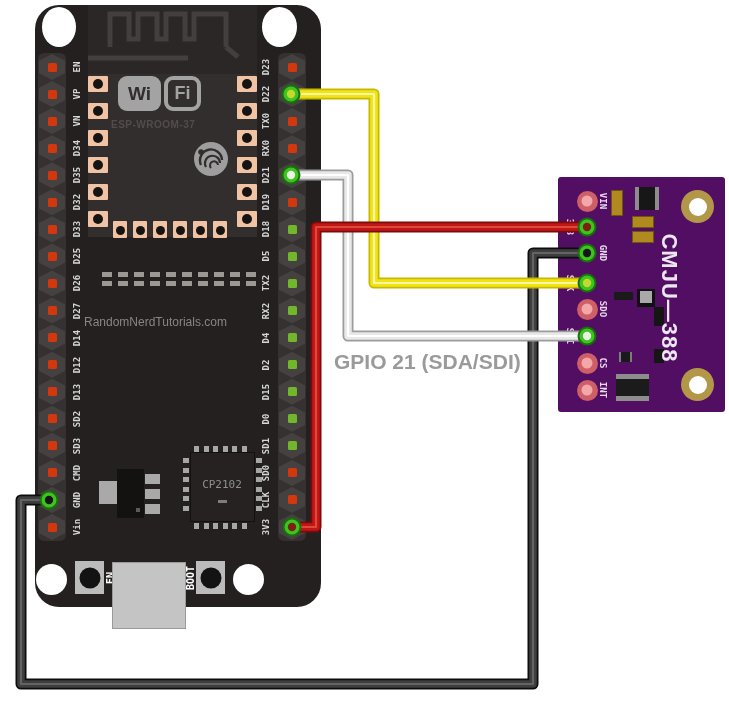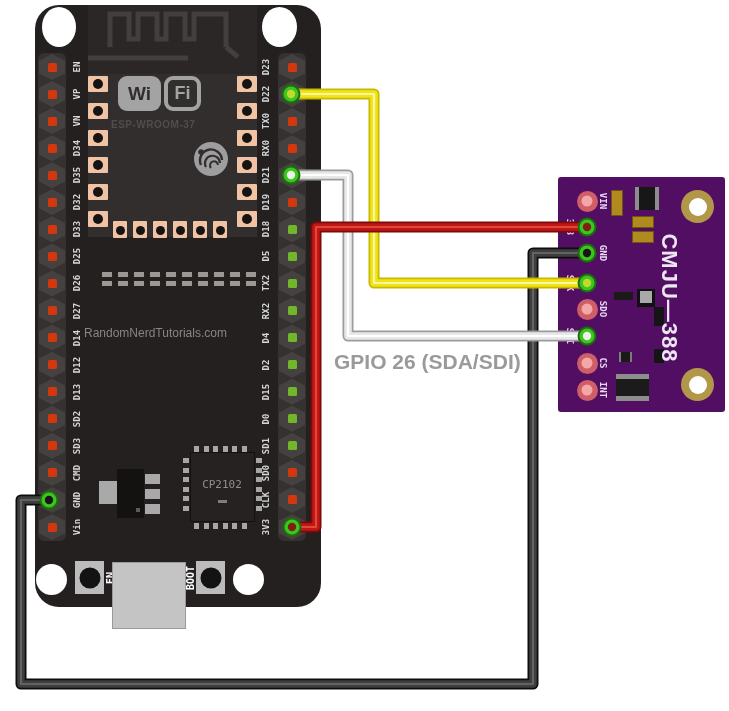--- a/index.html
+++ b/index.html
@@ -9,21 +9,21 @@
   .esp-board{position:absolute;left:35px;top:5px;width:286px;height:602px;background:#242020;border-radius:24px;}
   .hole{position:absolute;background:#ffffff;border-radius:50%;}
   .antenna-panel{position:absolute;left:88px;top:5px;width:169px;height:69px;background:#2b2727;}
   .module{position:absolute;left:88px;top:74px;width:169px;height:163px;background:#322e2e;}
   .wifi-logo{position:absolute;left:118px;top:76px;display:flex;align-items:center;}
   .wifi-left{width:43px;height:35px;background:#a3a3a3;border-radius:9px;display:flex;align-items:center;justify-content:center;
              font-weight:800;font-size:19px;color:#322e2e;}
   .wifi-right{width:37px;height:35px;border:4px solid #a3a3a3;border-radius:9px;box-sizing:border-box;margin-left:3px;
               display:flex;align-items:center;justify-content:center;font-weight:800;font-size:18px;color:#a3a3a3;}
   .module-label{position:absolute;left:111px;top:119px;font-size:10px;letter-spacing:.5px;color:#524d4a;font-weight:bold;}
-  .brand{position:absolute;left:84px;top:326px;font-size:12px;color:#8a8580;}
+  .brand{position:absolute;left:84px;top:315px;font-size:12px;color:#8a8580;}
   .pin-strip{position:absolute;width:28px;background:#353131;border-radius:6px;}
   .pin-hex{position:absolute;width:26px;height:26px;background:#464141;
            clip-path:polygon(50% 0,100% 26%,100% 74%,50% 100%,0 74%,0 26%);}
   .pin-led{position:absolute;width:9px;height:9px;border-radius:1.5px;}
   .vlabel{position:absolute;transform:translate(-50%,-50%) rotate(-90deg);font-family:"DejaVu Sans Mono",monospace;
           font-weight:bold;font-size:9px;color:#d6d6d6;white-space:nowrap;}
   .vlabel.cw{transform:translate(-50%,-50%) rotate(90deg);}
   .pad{position:absolute;background:#efc3a3;border-radius:1px;}
   .pad-hole{position:absolute;background:#161313;border-radius:50%;}
   .dash{position:absolute;width:10px;height:5px;background:#9c9893;}
@@ -376,14 +376,14 @@
       <circle cx="291" cy="94" r="8.5" fill="#3fc321" stroke="#1a700c" stroke-width="2"></circle>
       <circle cx="291" cy="94" r="4.2" fill="#c2d92f"></circle>
       <circle cx="587" cy="283" r="8.5" fill="#3fc321" stroke="#1a700c" stroke-width="2"></circle>
       <circle cx="587" cy="283" r="4.2" fill="#c2d92f"></circle>
       <circle cx="292" cy="527" r="8.5" fill="#3fc321" stroke="#1a700c" stroke-width="2"></circle>
       <circle cx="292" cy="527" r="4.2" fill="#7d2012"></circle>
       <circle cx="587" cy="227" r="8.5" fill="#3fc321" stroke="#1a700c" stroke-width="2"></circle>
       <circle cx="587" cy="227" r="4.2" fill="#7d2012"></circle>
     </svg>
 
-  <div class="annotation" id="ann-sda" style="left: 334px; top: 350px; color: rgb(154, 154, 154);">GPIO 26 (SDA/SDI)</div>
+  <div class="annotation" id="ann-sda" style="left: 334px; top: 350px; color: rgb(154, 154, 154);">GPIO 21 (SDA/SDI)</div>
 </div>
 
 </body></html>

